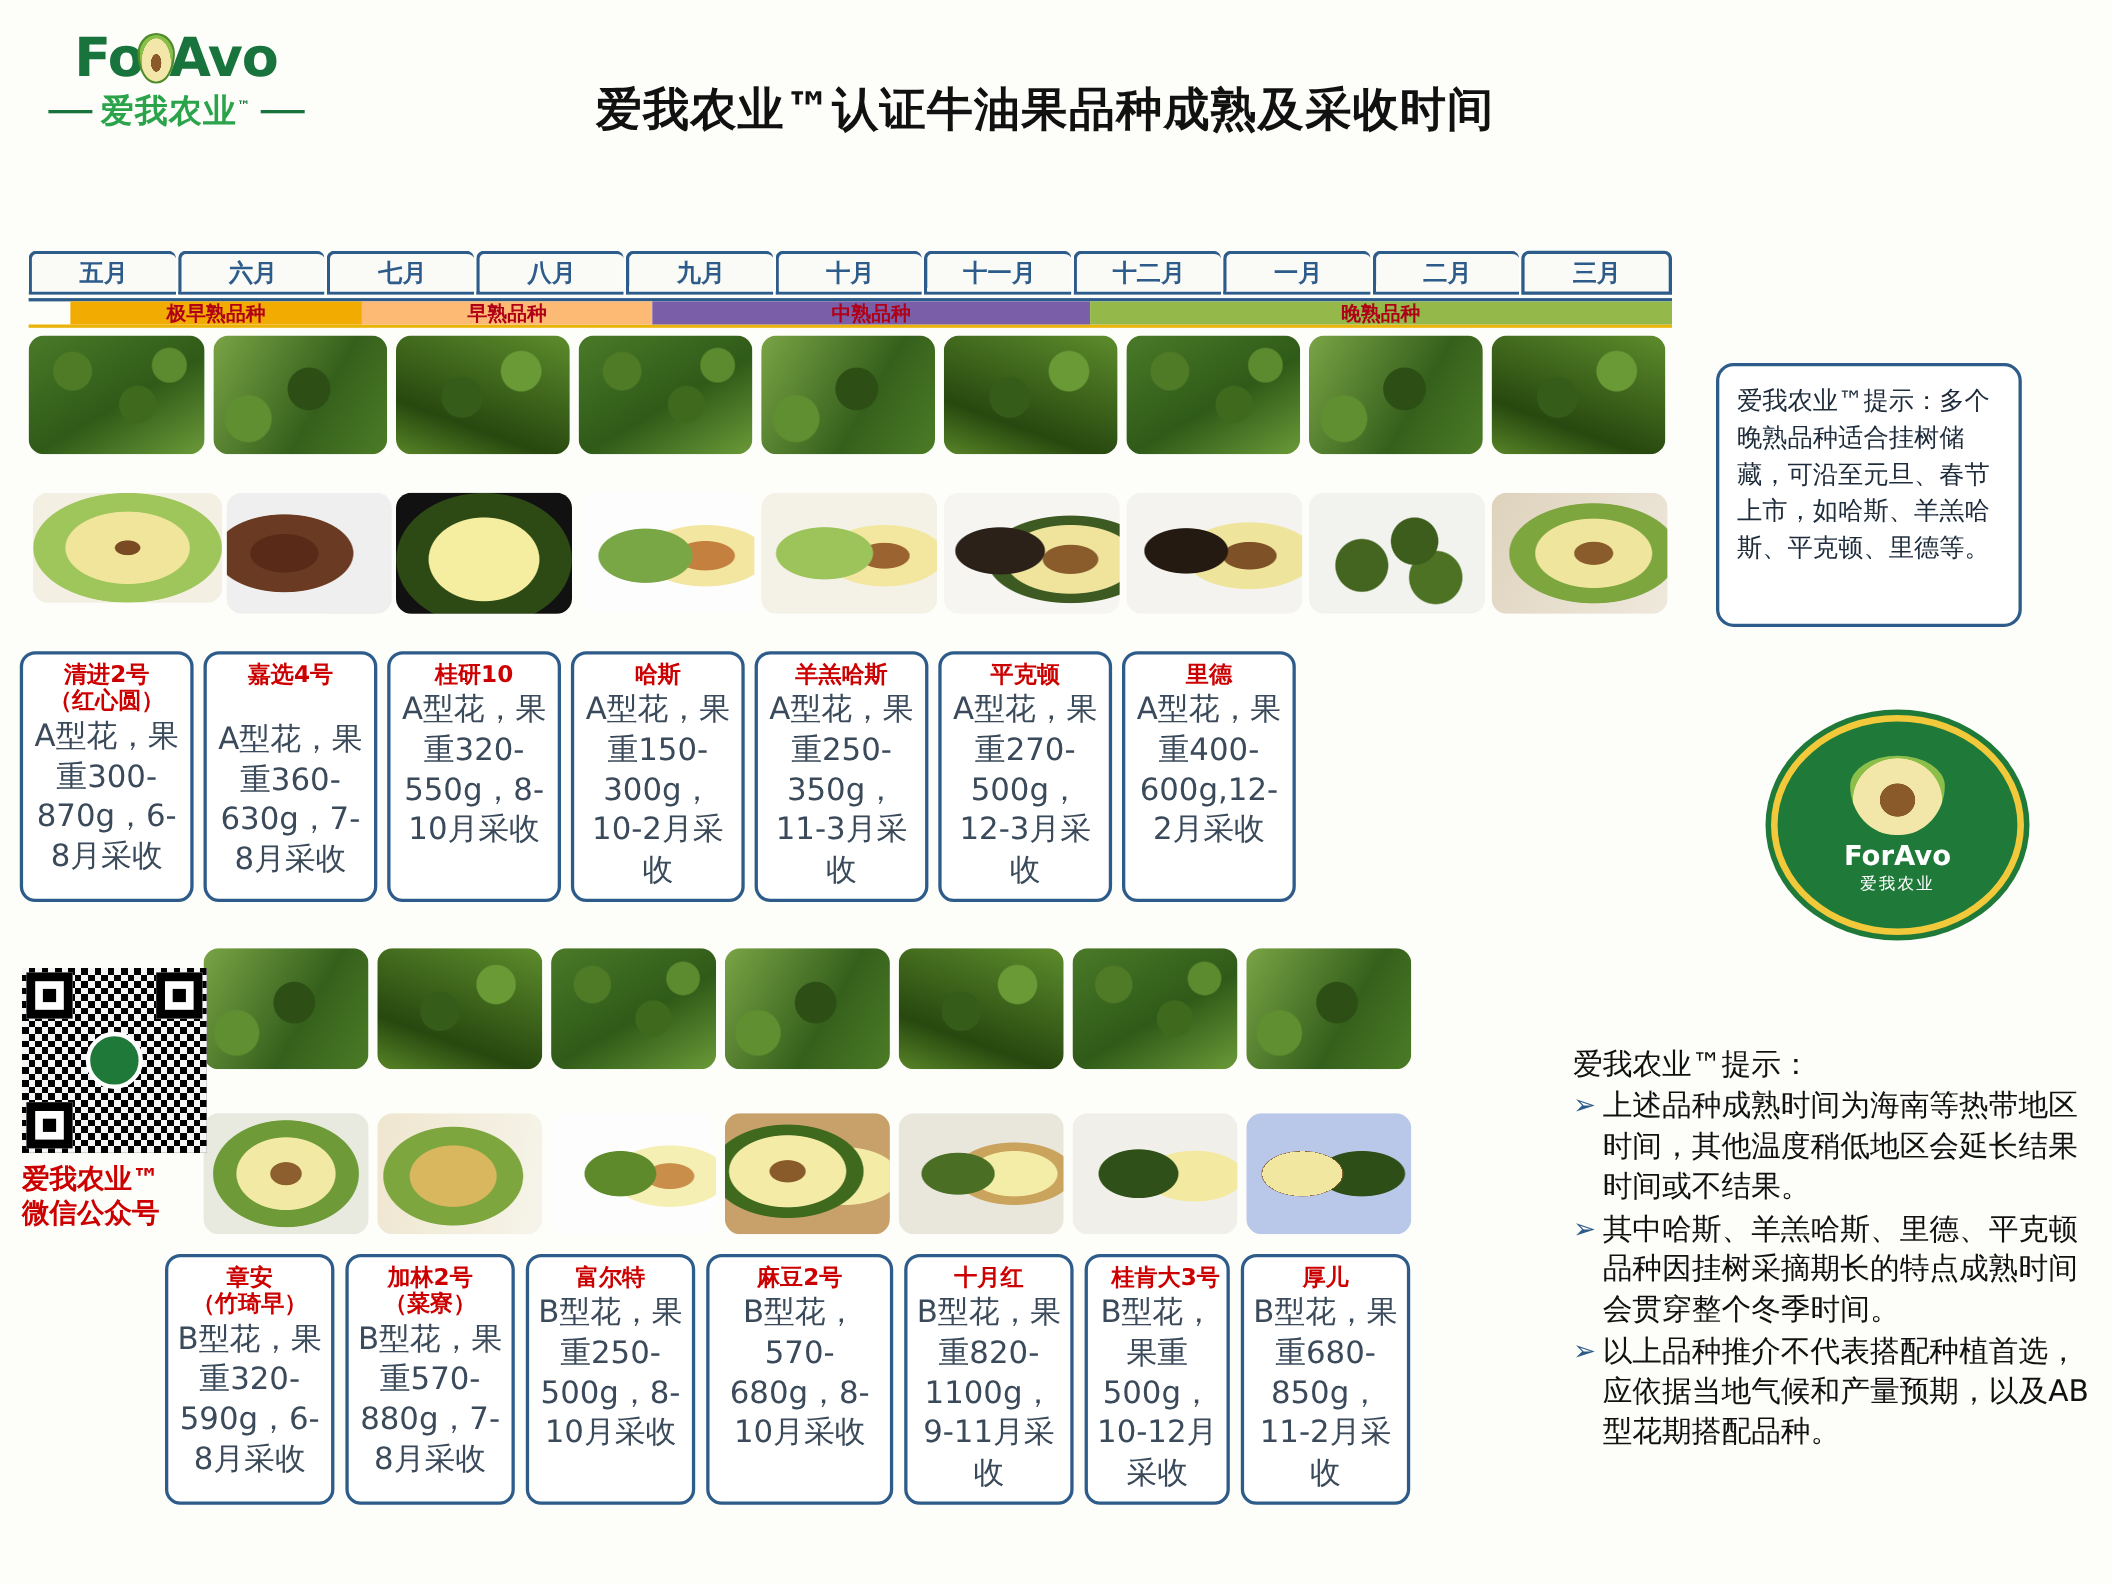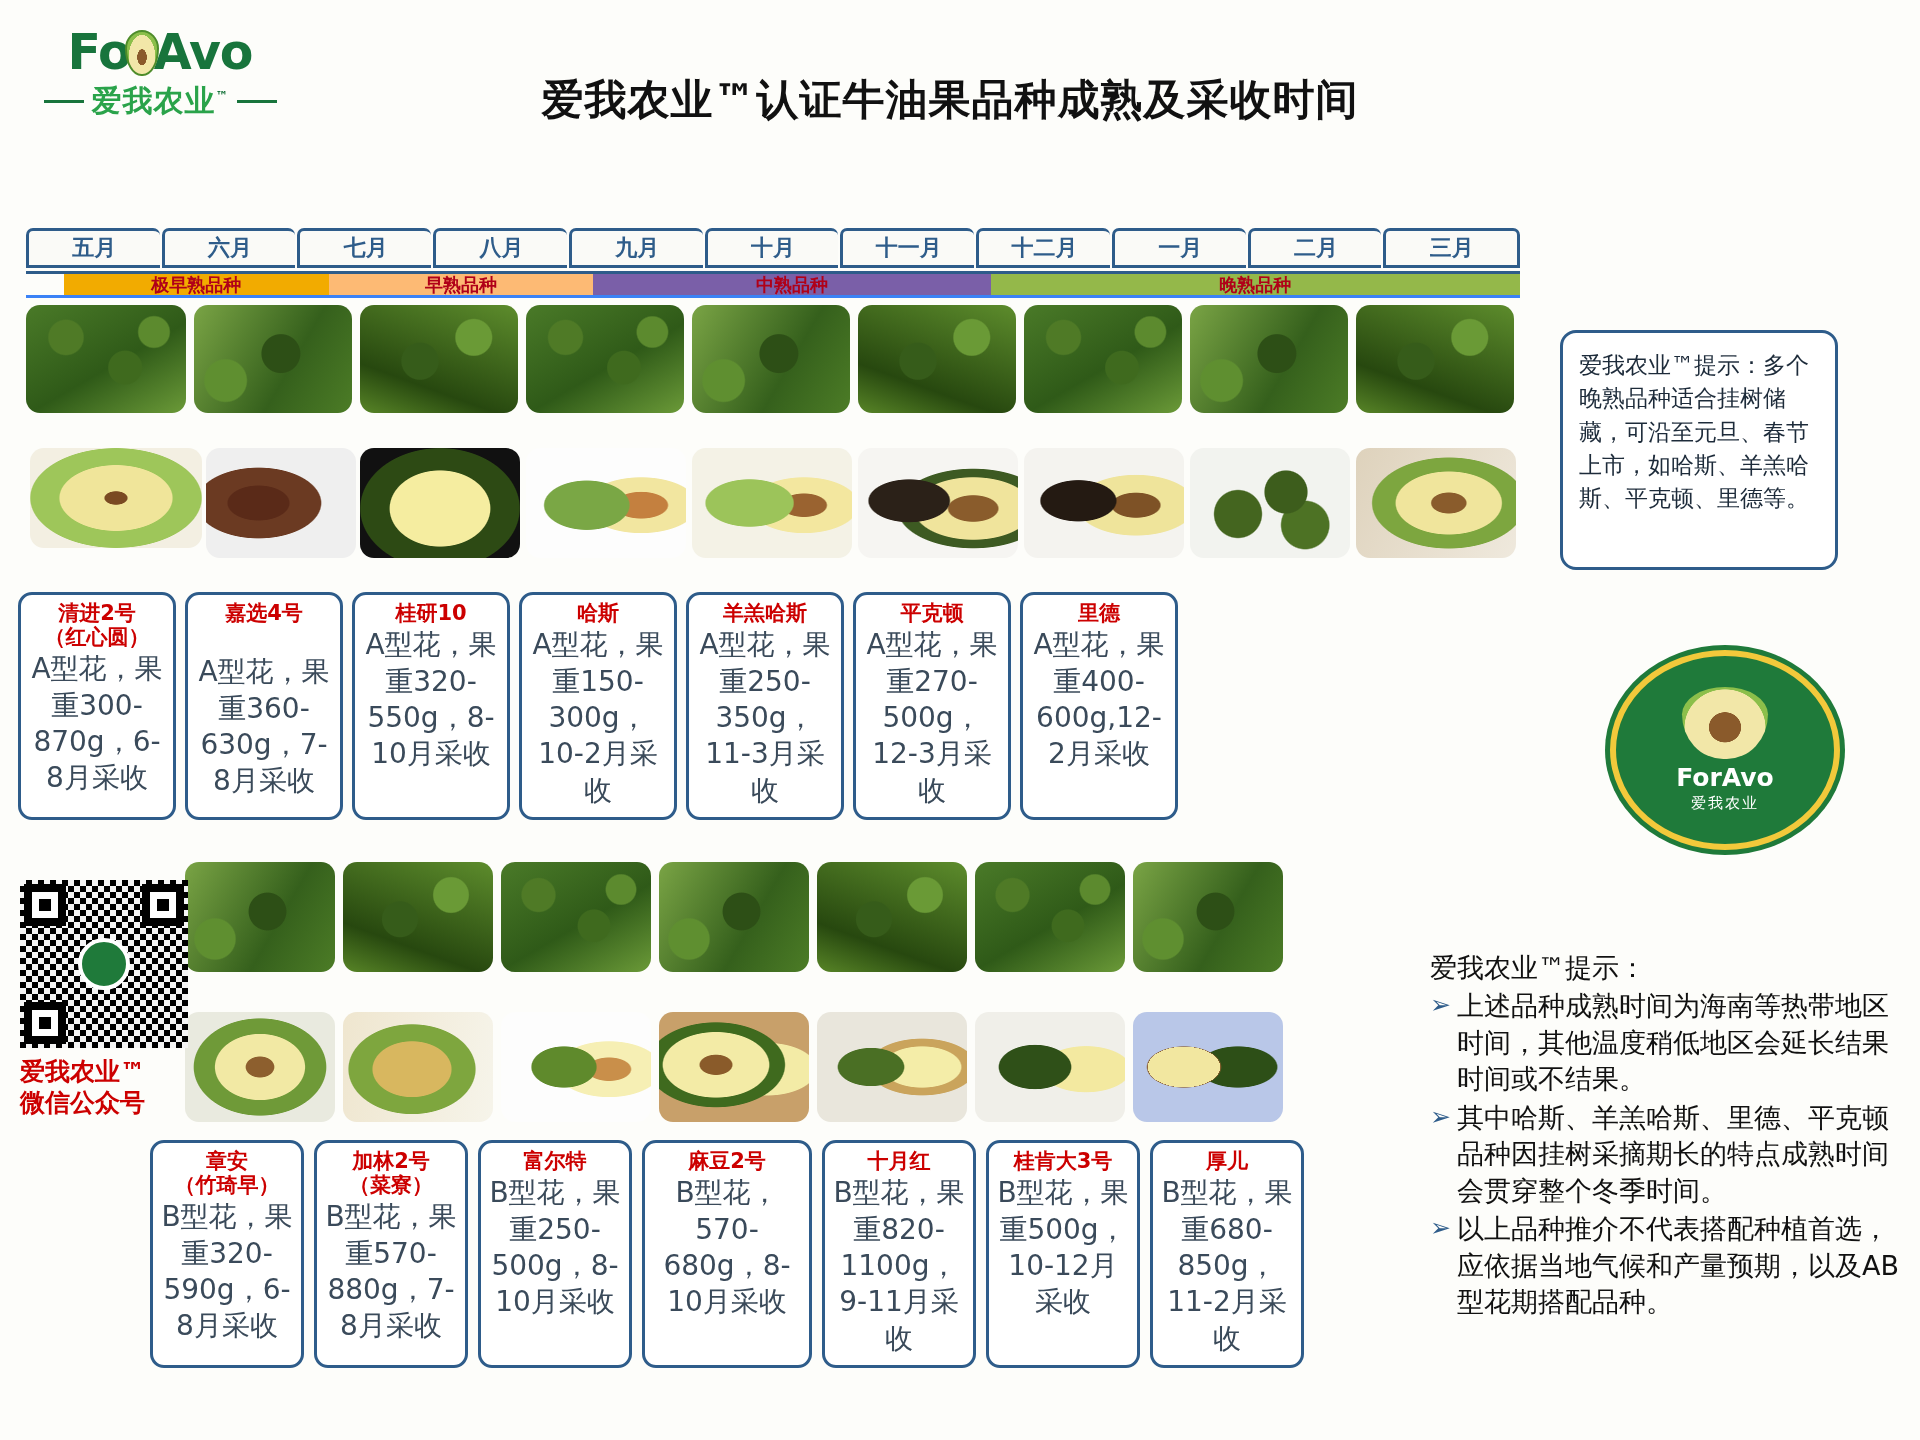--- a/index.html
+++ b/index.html
@@ -62,21 +62,21 @@
     margin-right: 2px;
     font-weight: bold;
   }
   .month-cell:last-child { border-right: 3px solid #2e5c8a; margin-right: 0; }
 
   .stages {
     position: absolute; left: 26px; top: 271px;
     width: 1494px; height: 27px;
     display: flex;
     border-top: 3px solid #2e5c8a;
-    border-bottom: 3px solid #3b82f6;
+    border-bottom: 3px solid #eab308;
     padding-left: 38px;
   }
   .stage {
     display: flex; align-items: center; justify-content: center;
     font-size: 18px; font-weight: bold; color: #b00018;
   }
 
   
   .photo-row { position: absolute; display: flex; }
   .ph {
@@ -393,21 +393,21 @@
       <div class="card-desc">B型花，果重250-500g，8-10月采收</div>
     </div>
     <div class="card" style="width: 170px; margin-right: 10px;">
       <div class="card-name">麻豆2号</div>
       <div class="card-desc">B型花，570-680g，8-10月采收</div>
     </div>
     <div class="card" style="width: 154px; margin-right: 10px;">
       <div class="card-name">十月红</div>
       <div class="card-desc">B型花，果重820-1100g，9-11月采收</div>
     </div>
-    <div class="card" style="width: 154px; margin-right: 10px;">
+    <div class="card" style="width: 132px; margin-right: 10px; align-items: flex-end;">
       <div class="card-name">桂肯大3号</div>
       <div class="card-desc">B型花，果重500g，10-12月采收</div>
     </div>
     <div class="card" style="width: 154px; margin-right: 0px;">
       <div class="card-name">厚儿</div>
       <div class="card-desc">B型花，果重680-850g，11-2月采收</div>
     </div>
   </div>
 
 <div class="qr-wrap">

